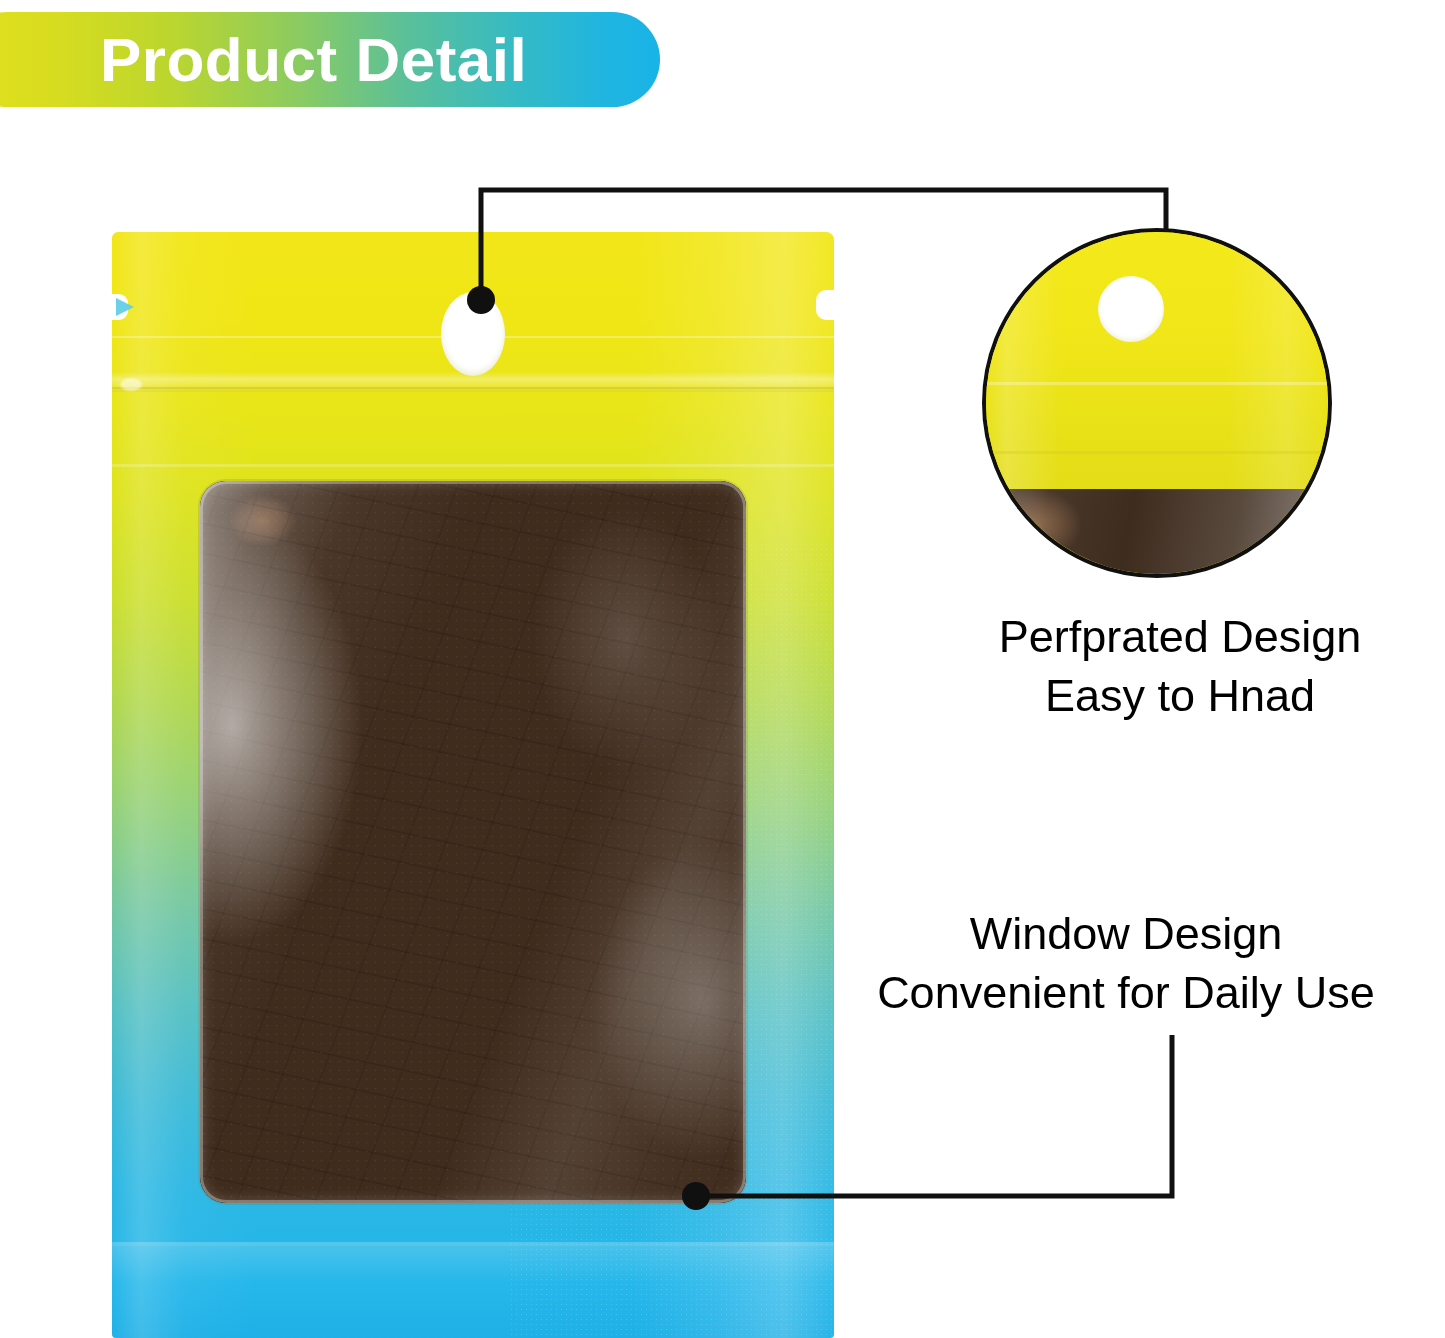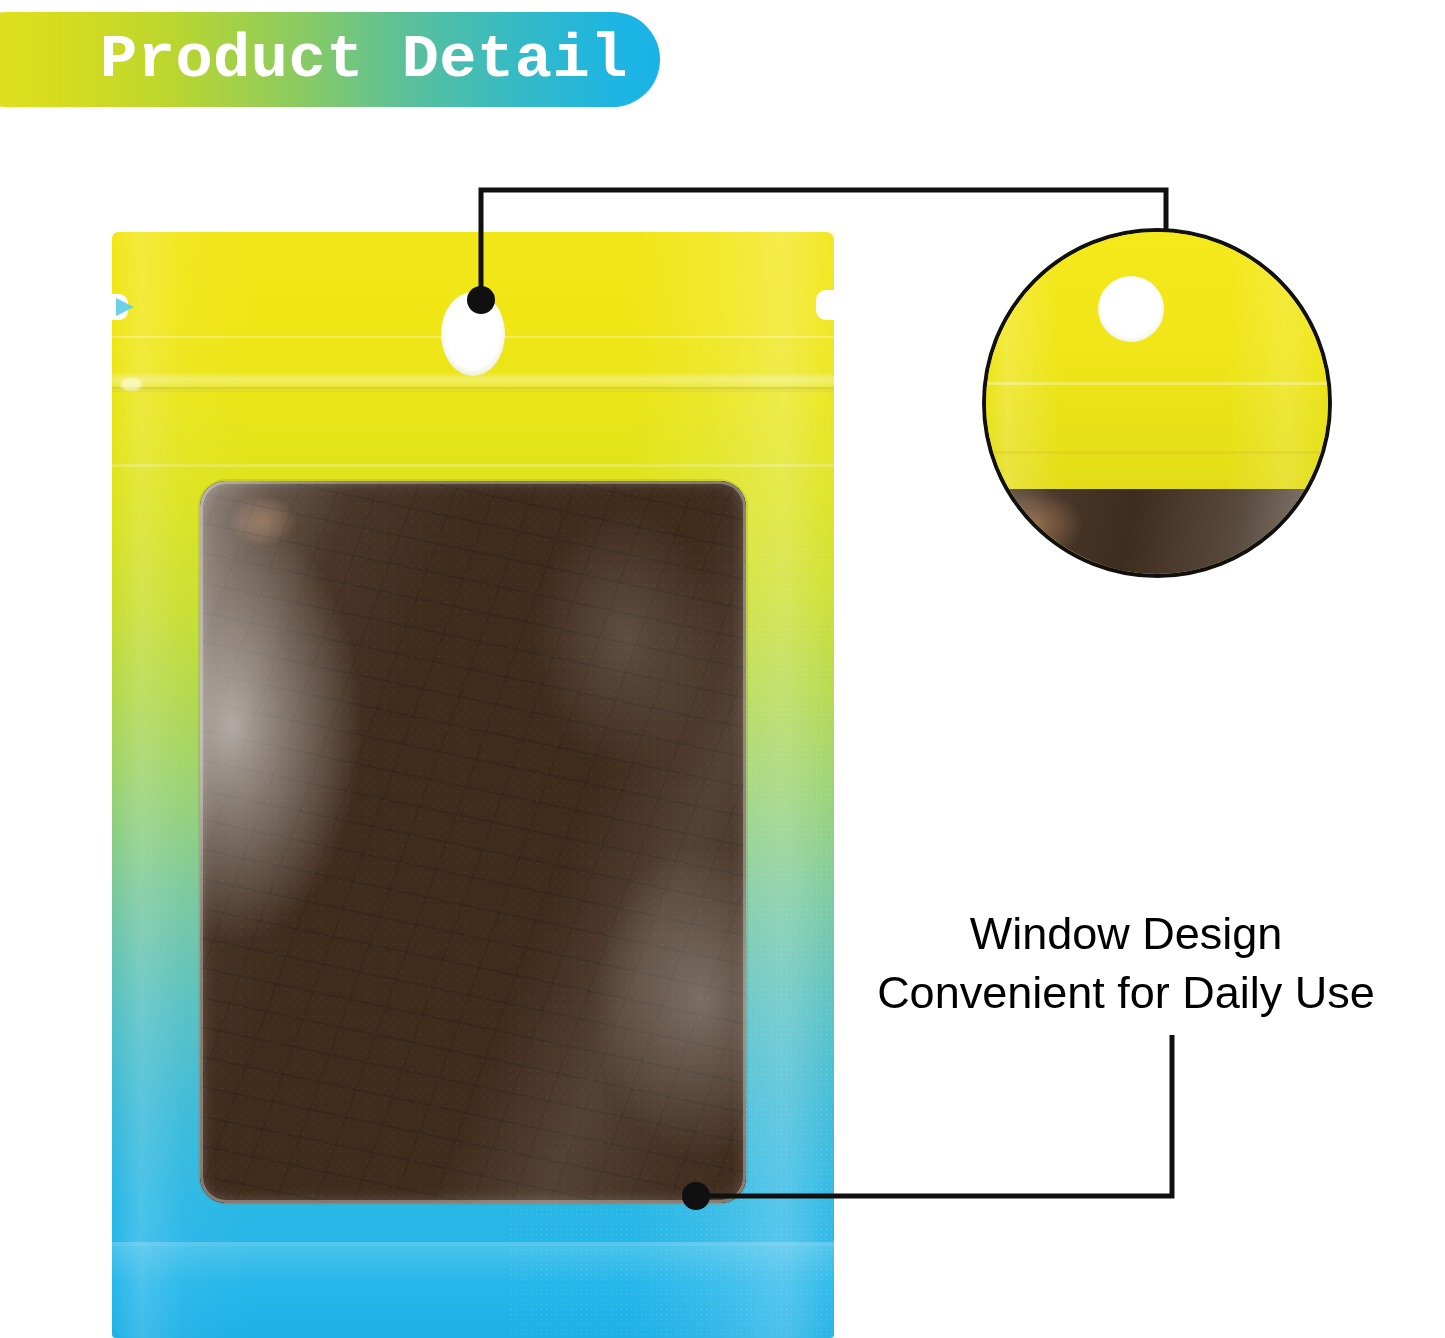--- a/index.html
+++ b/index.html
@@ -42,21 +42,21 @@
     position: absolute;
     left: 100px;
     top: 12px;
     width: 560px;
     height: 95px;
     line-height: 95px;
     color: #ffffff;
     font-size: 62px;
     font-weight: bold;
     letter-spacing: 0.5px;
-    font-family: Liberation Mono, monospace;
+    font-family: Liberation Sans, sans-serif;
     white-space: nowrap;
   }
 
   
   .pouch {
     position: absolute;
     left: 112px;
     top: 232px;
     width: 722px;
     height: 1106px;
@@ -500,17 +500,19 @@
 
   <svg class="leaders" viewBox="0 0 1445 1338" preserveAspectRatio="none">
 
     <path d="M 481,300 L 481,190 L 1166,190 L 1166,232" fill="none" stroke="#101010" stroke-width="5"></path>
     <circle cx="481" cy="300" r="14" fill="#101010"></circle>
 
     <path d="M 696,1196 L 1172,1196 L 1172,1035" fill="none" stroke="#101010" stroke-width="5"></path>
     <circle cx="696" cy="1196" r="14" fill="#101010"></circle>
   </svg>
 
+  <div class="caption caption-perforated">Perfprated Design
+Easy to Hnad</div>
 
   <div class="caption caption-window">Window Design
 Convenient for Daily Use</div>
 
 </div>
 
 </body></html>

